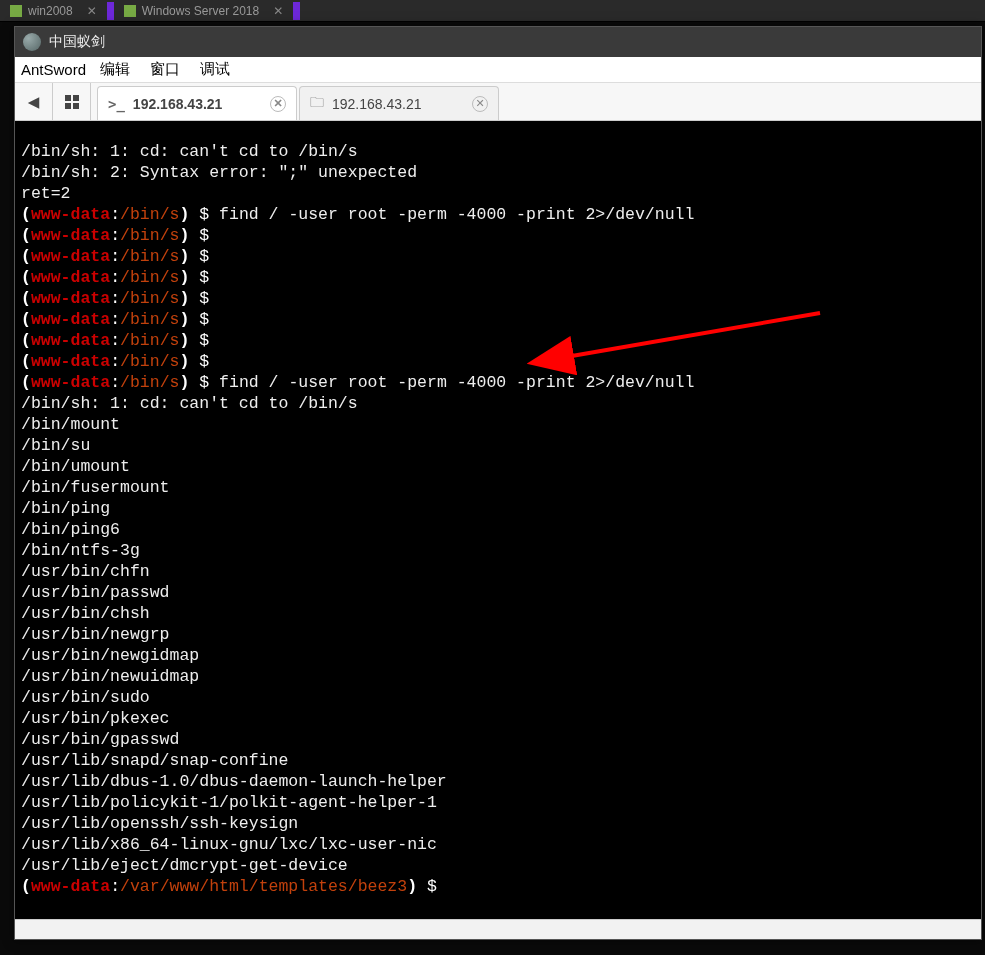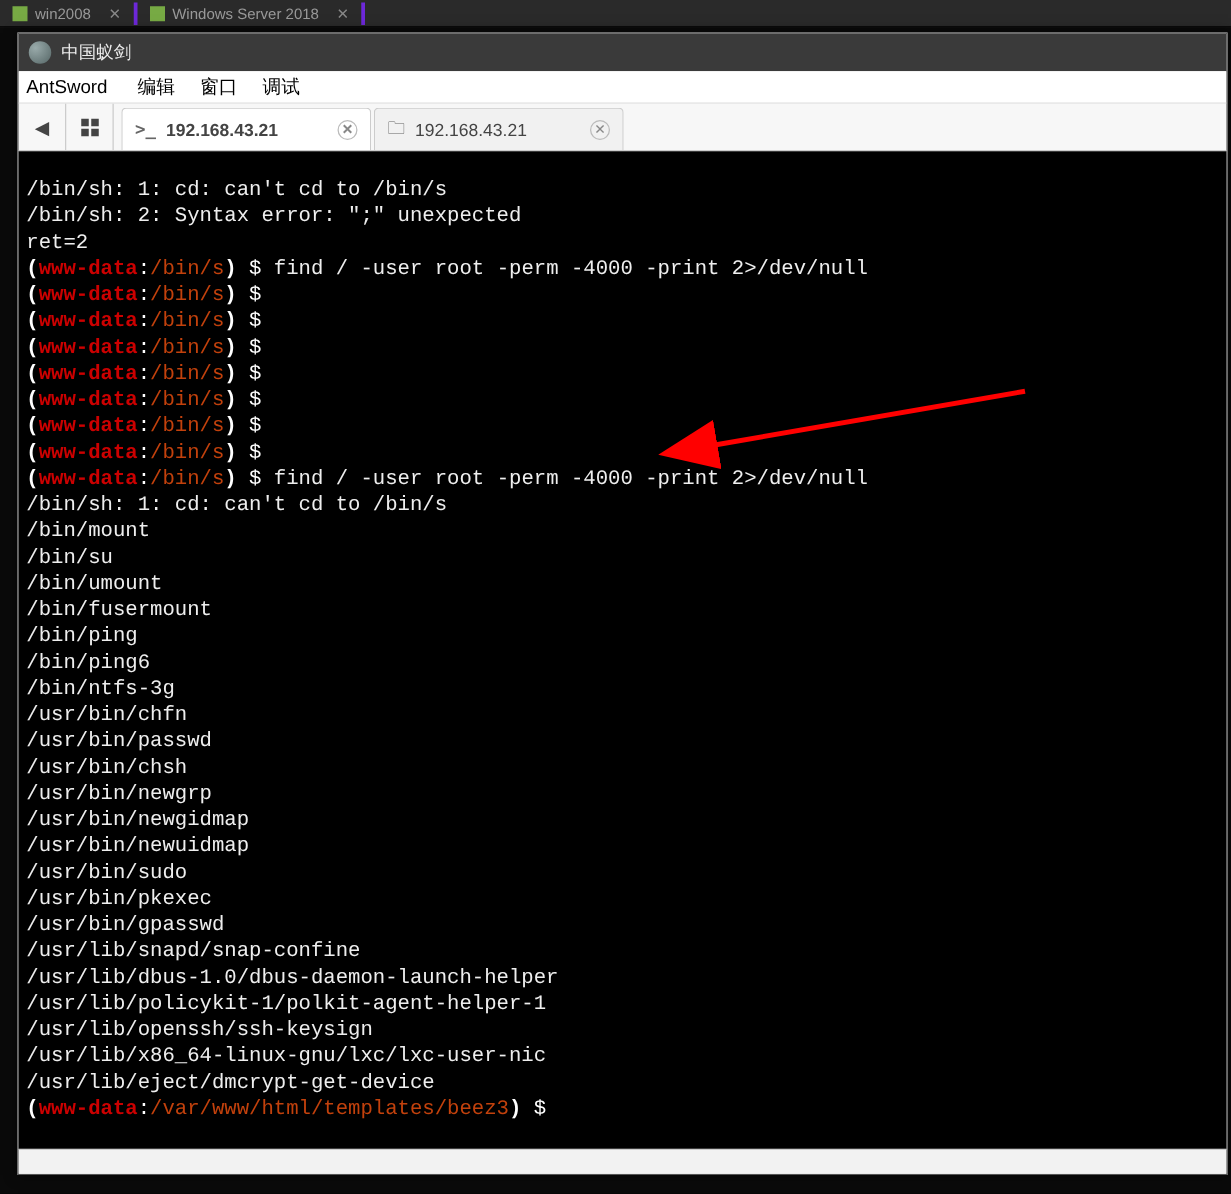--- a/index.html
+++ b/index.html
@@ -18,21 +18,21 @@
     display: flex;
     align-items: center;
     font-size: 12px;
     color: #999;
   }
   .bg-tab {
     padding: 2px 10px;
     display: flex;
     align-items: center;
     gap: 6px;
-    border-right: 3px solid #6d28d9;
+    border-right: 7px solid #6d28d9;
   }
   .bg-tab .x { color: #888; margin-left: 8px; }
   .bg-tab-icon {
     width: 12px; height: 12px;
     background: #3a5;
     display: inline-block;
   }
   .app-window {
     position: absolute;
     left: 14px;
@@ -64,21 +64,21 @@
   .menubar {
     height: 26px;
     background: #fff;
     display: flex;
     align-items: center;
     padding: 0 6px;
     font-size: 15px;
     gap: 4px;
     border-bottom: 1px solid #ddd;
   }
-  .menubar .brand { font-weight: 400; margin-right: 12px; }
+  .menubar .brand { font-weight: 400; margin-right: 2px; }
   .menubar .menu-item { padding: 19px 8px; cursor: default; }
   .toolbar {
     height: 38px;
     background: #f7f7f7;
     border-bottom: 1px solid #ccc;
     display: flex;
     align-items: stretch;
   }
   .tb-btn {
     width: 38px;

